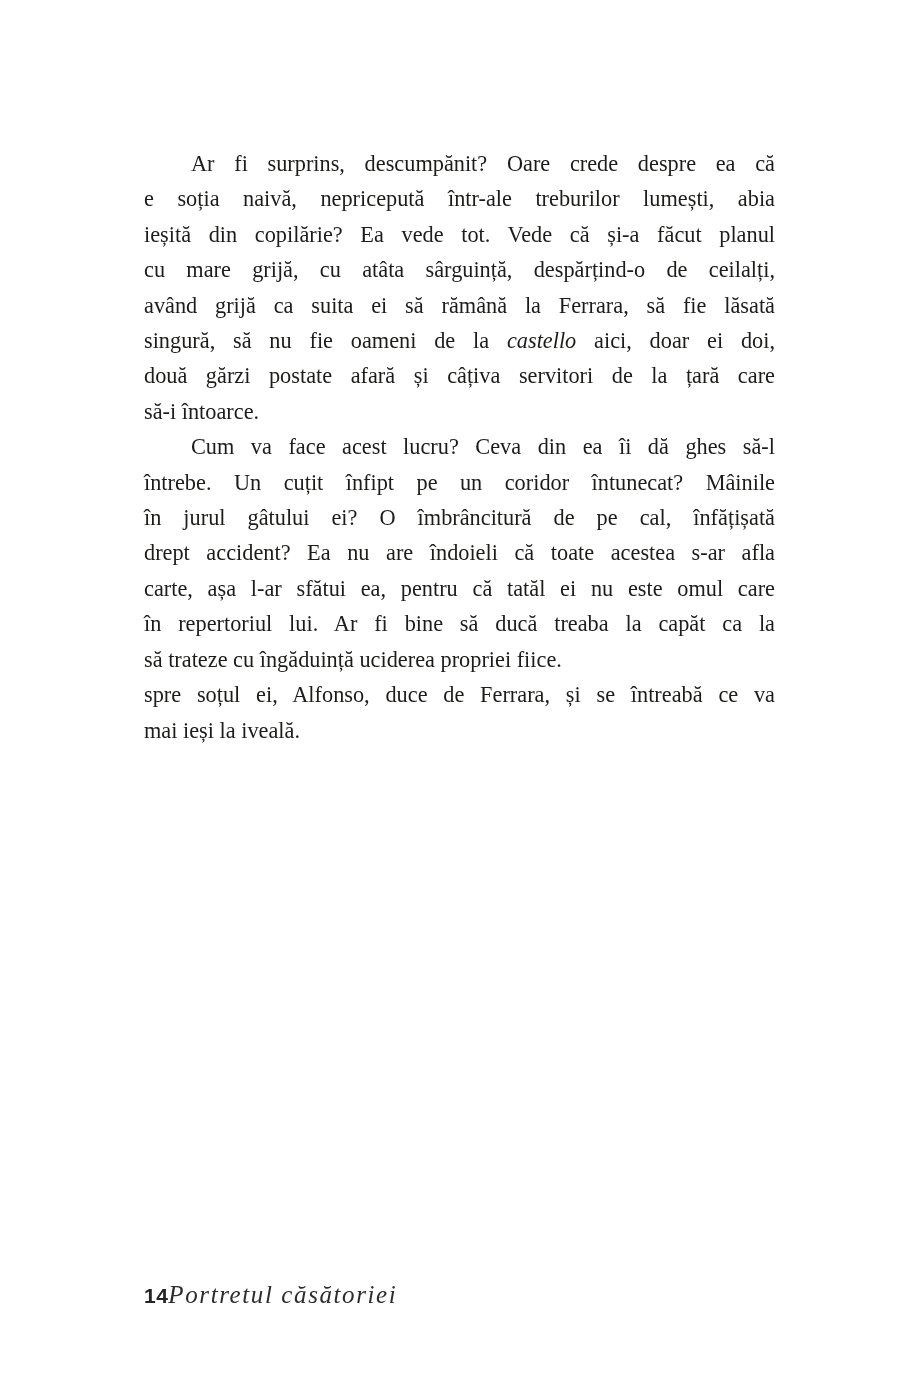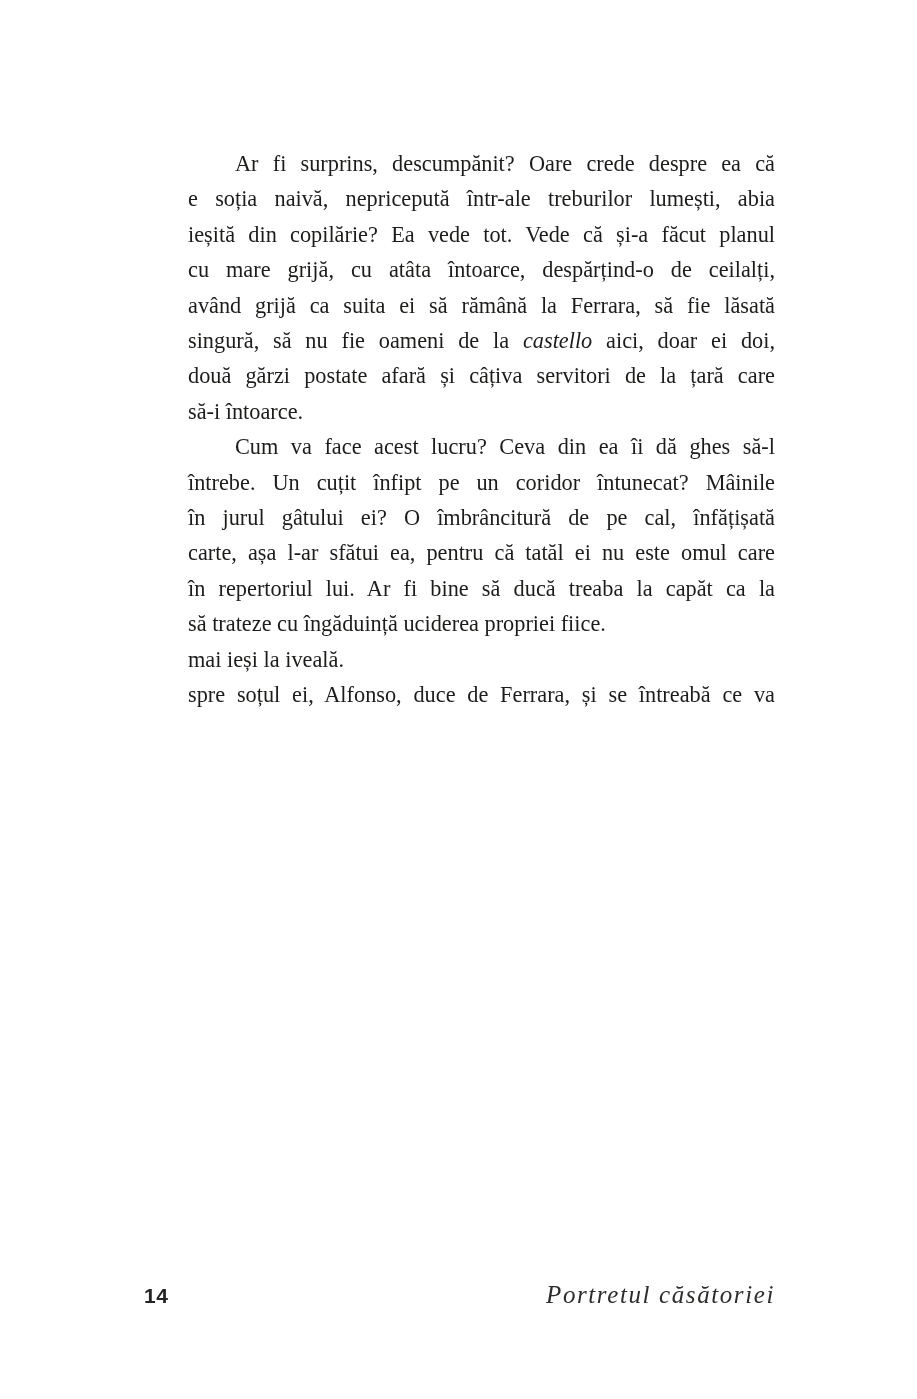--- a/index.html
+++ b/index.html
@@ -20,38 +20,36 @@
     top: 146px;
     width: 631px;
     color: #1d1c1a;
     font-size: 22.3px;
     line-height: 35.4px;
   }
   .line {
     text-align: justify;
     text-align-last: justify;
     white-space: normal;
-    margin-left: 44px;
   }
   .line.last {
     text-align-last: left;
   }
   .line.indent {
     text-indent: 47px;
   }
   .line i {
     font-style: italic;
   }
   .footer {
     position: absolute;
     left: 144px;
     top: 1281px;
     width: 631px;
     display: flex;
-    justify-content: space-between;
     align-items: baseline;
   }
   .page-number {
     font-family: "Liberation Sans", "DejaVu Sans", sans-serif;
     font-weight: bold;
     font-size: 21px;
     color: #242422;
     letter-spacing: 0.5px;
   }
   .running-title {
@@ -64,33 +62,34 @@
 </style>
 </head>
 <body>
 
 <div class="page">
 
   <div class="text-block">
       <div class="line indent">Ar fi surprins, descumpănit? Oare crede despre ea că</div>
       <div class="line">e soția naivă, nepricepută într-ale treburilor lumești, abia</div>
       <div class="line">ieșită din copilărie? Ea vede tot. Vede că și-a făcut planul</div>
-      <div class="line">cu mare grijă, cu atâta întoarce, despărțind-o de ceilalți,</div>
+      <div class="line">cu mare grijă, cu atâta sârguință, despărțind-o de ceilalți,</div>
       <div class="line">având grijă ca suita ei să rămână la Ferrara, să fie lăsată</div>
       <div class="line">singură, să nu fie oameni de la <i>castello</i> aici, doar ei doi,</div>
       <div class="line">două gărzi postate afară și câțiva servitori de la țară care</div>
       <div class="line last">să-i întoarce.</div>
       <div class="line indent">Cum va face acest lucru? Ceva din ea îi dă ghes să-l</div>
       <div class="line">întrebe. Un cuțit înfipt pe un coridor întunecat? Mâinile</div>
       <div class="line">în jurul gâtului ei? O îmbrâncitură de pe cal, înfățișată</div>
+      <div class="line">drept accident? Ea nu are îndoieli că toate acestea s-ar afla</div>
       <div class="line">carte, așa l-ar sfătui ea, pentru că tatăl ei nu este omul care</div>
       <div class="line">în repertoriul lui. Ar fi bine să ducă treaba la capăt ca la</div>
       <div class="line last">să trateze cu îngăduință uciderea propriei fiice.</div>
+      <div class="line">spre soțul ei, Alfonso, duce de Ferrara, și se întreabă ce va</div>
       <div class="line last">mai ieși la iveală.</div>
-      <div class="line">spre soțul ei, Alfonso, duce de Ferrara, și se întreabă ce va</div>
     </div>
 
   <div class="footer">
     <span class="page-number">14</span>
     <span class="running-title">Portretul căsătoriei</span>
   </div>
 
 </div>
 
 </body></html>

